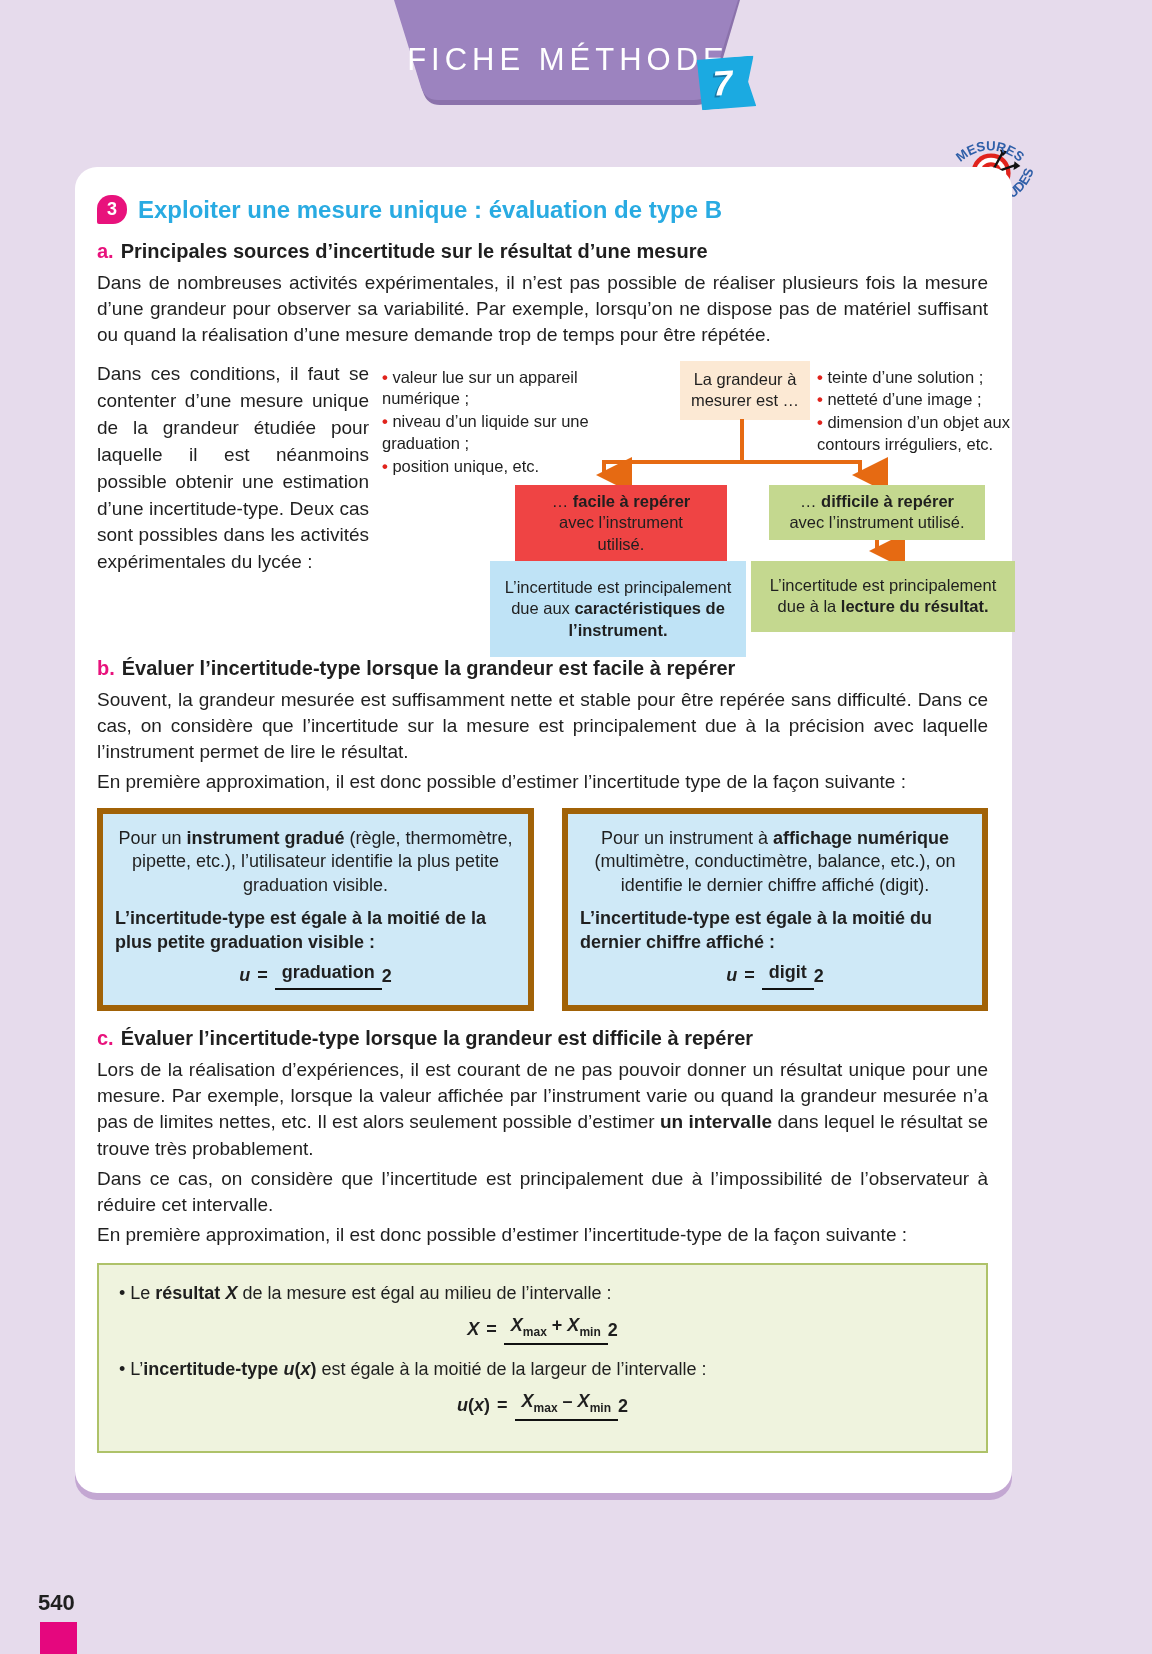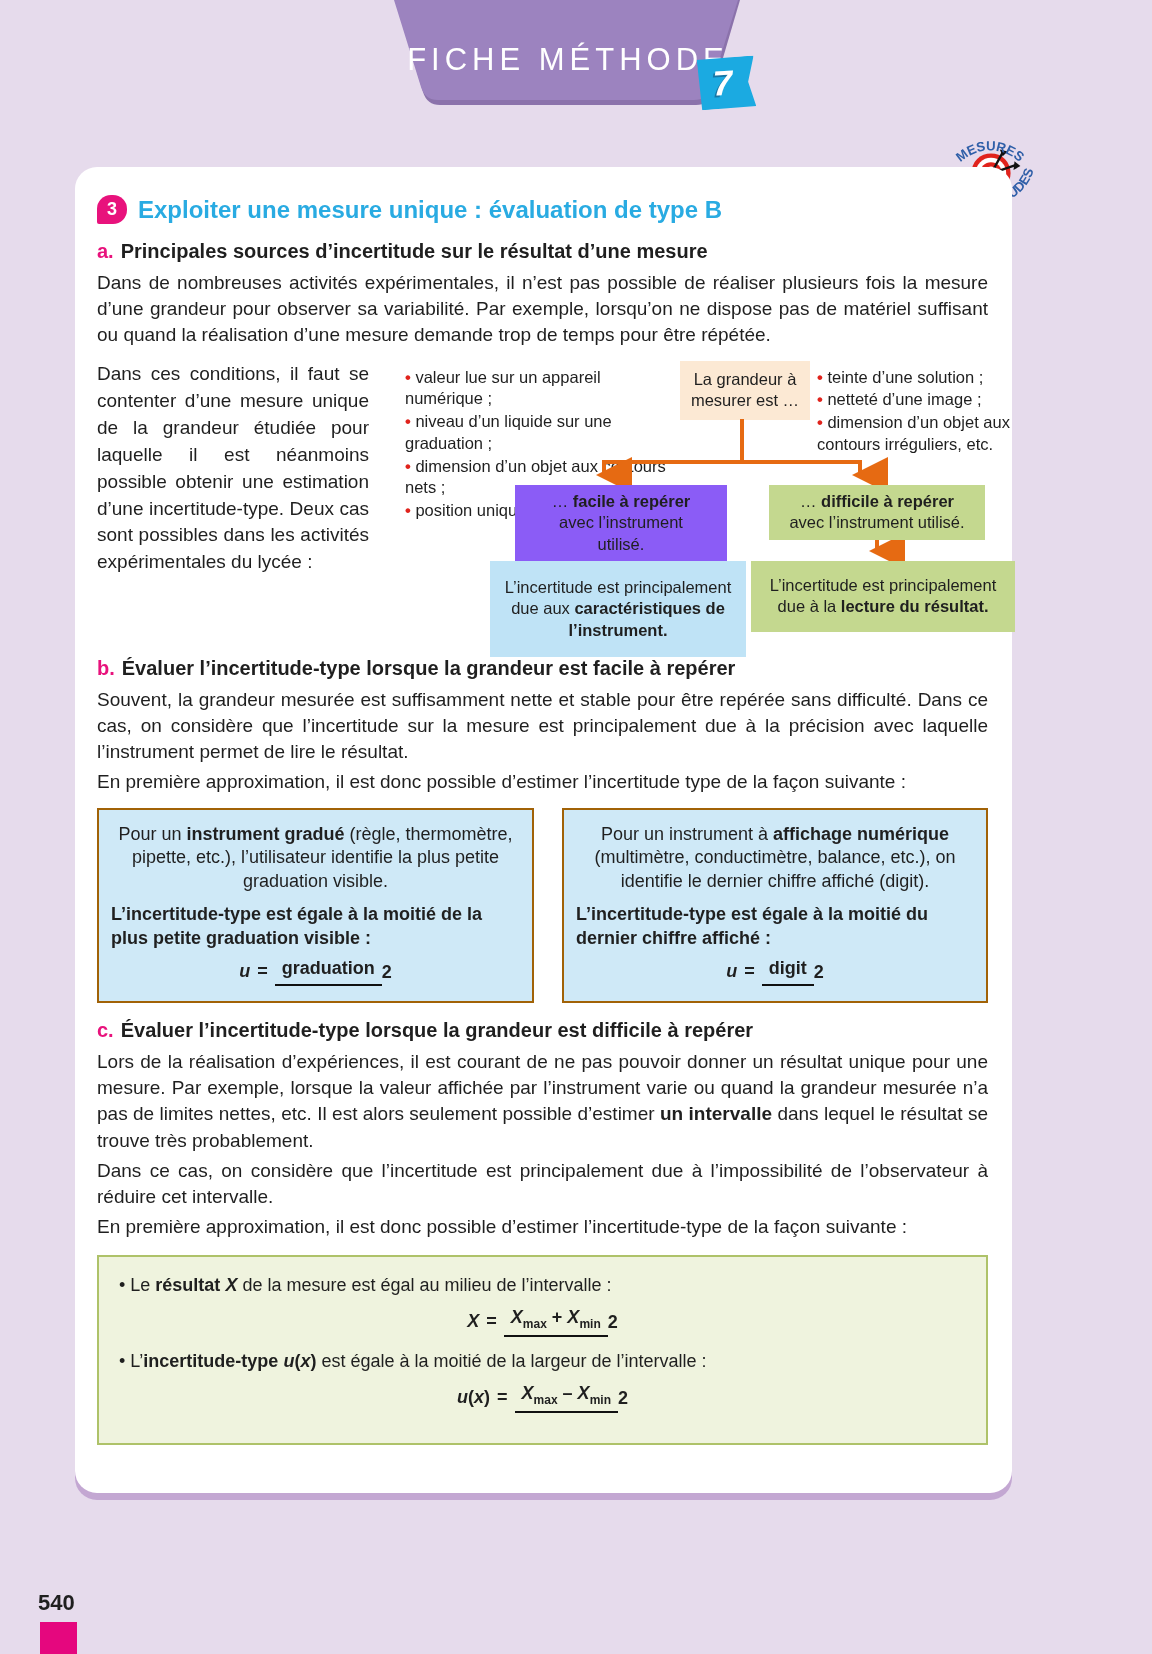--- a/index.html
+++ b/index.html
@@ -52,35 +52,35 @@
 
   
   .flow { position: relative; height: 284px; margin-top: 8px; font-size: 16.5px; }
   .side-para {
     position: absolute; left: 0; top: 4px; width: 272px;
     font-size: 19px; line-height: 1.42; text-align: justify;
   }
   .flow ul { list-style: none; }
   .flow li { line-height: 1.32; margin-bottom: 1px; }
   .flow li::before { content: "• "; color: #e0231c; font-weight: bold; }
-  .bullets-left  { position: absolute; left: 308px; top: 10px; width: 270px; }
+  .bullets-left  { position: absolute; left: 285px; top: 10px; width: 270px; }
   .bullets-right { position: absolute; left: 720px; top: 10px; width: 196px; }
   .flow-box { position: absolute; text-align: center; line-height: 1.3; }
   .center-box { left: 583px; top: 4px;  width: 130px; background: #fce9d4; padding: 8px 4px; }
-  .easy-box   { left: 418px; top: 128px; width: 212px; background: #8b5cf6; padding: 6px 20px; }
+  .easy-box   { left: 418px; top: 128px; width: 212px; background: #ef4444; padding: 6px 20px; }
   .diff-box   { left: 672px; top: 128px; width: 216px; background: #c4d88f; padding: 6px 0; }
   .easy2-box  { left: 393px; top: 204px; width: 256px; background: #bfe3f6; padding: 16px 6px; }
   .diff2-box  { left: 654px; top: 204px; width: 264px; background: #c4d88f; padding: 8px 6px;
                 min-height: 71px; display: flex; align-items: center; justify-content: center; }
   .connectors { position: absolute; left: 0; top: 0; width: 893px; height: 284px; pointer-events: none; }
 
   
   .info-row { display: flex; gap: 28px; margin-top: 12px; }
   .info-box {
-    border: 2px solid #a16207; background: #cfe9f7; padding: 13px 12px 15px;
+    border: 6px solid #a16207; background: #cfe9f7; padding: 13px 12px 15px;
     font-size: 18px; line-height: 1.32;
   }
   .info-box.left  { flex: 0 0 437px; }
   .info-box.right { flex: 1; }
   .info-center { text-align: center; }
   .info-rule { font-weight: bold; margin-top: 9px; }
 
   .formula { display: flex; justify-content: center; align-items: center;
              margin-top: 7px; font-size: 18px; font-weight: bold; }
   .eq { margin: 0 7px; }
@@ -158,21 +158,20 @@
     </div>
 
     <p class="para">Dans de nombreuses activités expérimentales, il n’est pas possible de réaliser plusieurs fois la mesure d’une grandeur pour observer sa variabilité. Par exemple, lorsqu’on ne dispose pas de matériel suffisant ou quand la réalisation d’une mesure demande trop de temps pour être répétée.</p>
 
     <div class="flow">
       <div class="side-para">Dans ces conditions, il faut se contenter d’une mesure unique de la grandeur étudiée pour laquelle il est néanmoins possible obtenir une estimation d’une incertitude-type. Deux cas sont possibles dans les activités expérimentales du lycée :</div>
 
       <ul class="bullets-left">
         <li>valeur lue sur un appareil numérique ;</li>
         <li>niveau d’un liquide sur une graduation ;</li>
-        <li>dimension d’un objet aux contours nets ;</li>
         <li>position unique, etc.</li>
       </ul>
 
       <div class="flow-box center-box">La grandeur à mesurer est …</div>
 
       <ul class="bullets-right">
         <li>teinte d’une solution ;</li>
         <li>netteté d’une image ;</li>
         <li>dimension d’un objet aux contours irréguliers, etc.</li>
       </ul>

